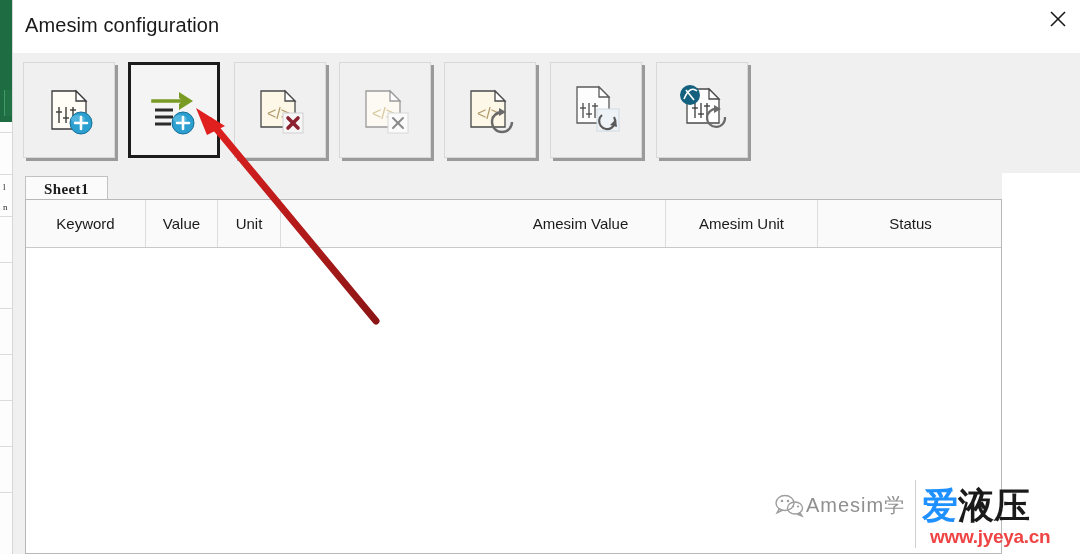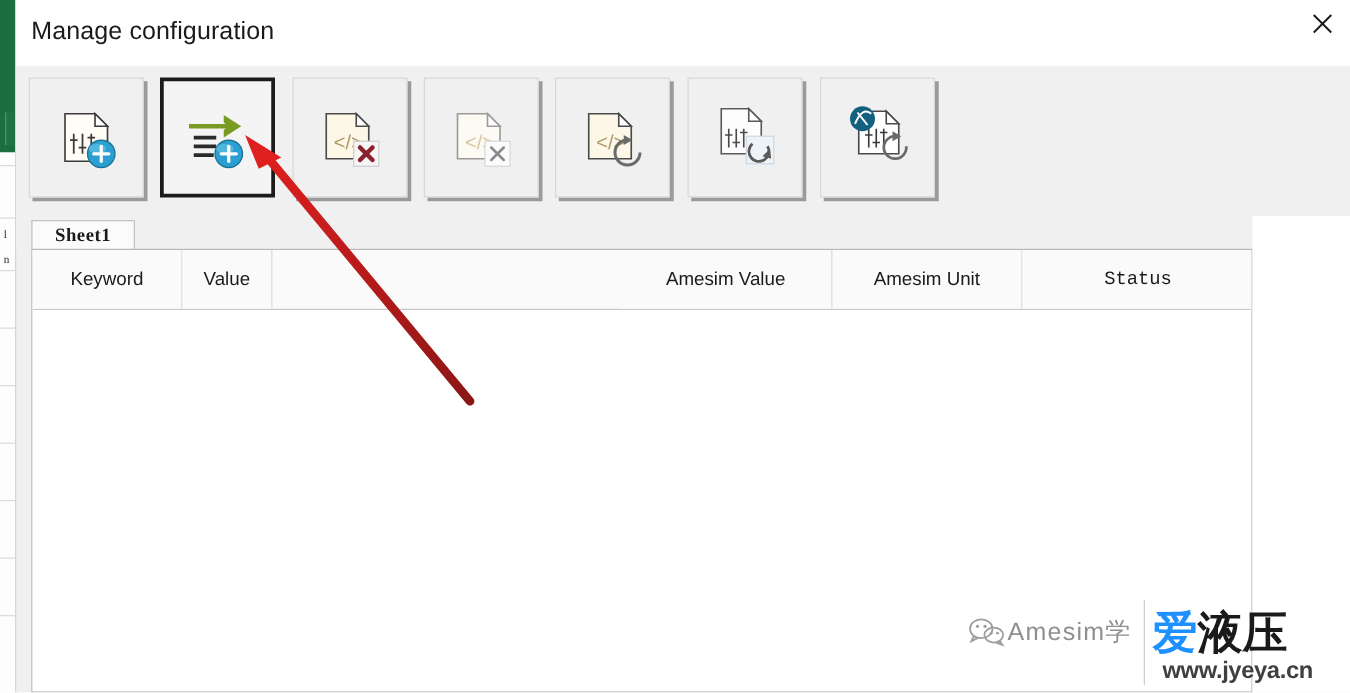--- a/index.html
+++ b/index.html
@@ -190,21 +190,21 @@
     justify-content: center;
     font-size: 15px;
     color: #1a1a1a;
     font-family: "Liberation Sans", sans-serif;
     border-right: 1px solid #dcdcdc;
     box-sizing: border-box;
     white-space: nowrap;
     cursor: pointer;
     background: #fafafa;
   }
-  .th:last-child { border-right: none; font-family: Liberation Mono, monospace; }
+  .th:last-child { border-right: none; }
   .tbody {
     position: absolute;
     left: 0; top: 48px;
     width: 977px; height: 306px;
     background: #ffffff;
   }
 
   
   .right-gutter {
     position: absolute;
@@ -252,21 +252,21 @@
     line-height: 40px;
   }
   .wm-brand .b1 { color: #1e90ff; }
   .wm-brand .b2 { color: #1a1a1a; }
   .wm-url {
     position: absolute;
     left: 160px; top: 40px;
     font-family: "Liberation Sans", sans-serif;
     font-size: 19px;
     font-weight: bold;
-    color: #404040;
+    color: #ef4444;
     letter-spacing: -0.3px;
     white-space: nowrap;
   }
   .wm-divider {
     position: absolute;
     left: 145px; top: -6px;
     width: 1px; height: 68px;
     background: #cfcfcf;
   }
 </style>
@@ -291,21 +291,21 @@
       <div class="bg-rowline" style="top:324px"></div>
       <div class="bg-rowline" style="top:370px"></div>
       <div class="bg-cellglyph" style="left:3px; top:60px;">l</div>
       <div class="bg-cellglyph" style="left:3px; top:80px;">n</div>
     </div>
   </div>
 
   <div class="dialog">
 
     <div class="titlebar">
-      <div class="title-text">Manage configuration</div>
+      <div class="title-text">Amesim configuration</div>
       <div class="close-btn">
         <svg width="20" height="20" viewBox="0 0 20 20">
           <line x1="3" y1="3" x2="17" y2="17" stroke="#1a1a1a" stroke-width="1.6"></line>
           <line x1="17" y1="3" x2="3" y2="17" stroke="#1a1a1a" stroke-width="1.6"></line>
         </svg>
       </div>
     </div>
 
     <div class="toolbar">
 
@@ -432,20 +432,21 @@
     </div>
 
     <div class="tabstrip">
       <div class="tab">Sheet1</div>
     </div>
 
     <div class="table-panel">
       <div class="thead">
         <div class="th" style="left:0px;   width:120px;">Keyword</div>
         <div class="th" style="left:120px; width:72px;">Value</div>
+        <div class="th" style="left:192px; width:63px;">Unit</div>
         <div class="th" style="left:640px; width:152px;">Amesim Unit</div>
         <div class="th" style="left:470px; width:170px;">Amesim Value</div>
         <div class="th" style="left:792px; width:185px;">Status</div>
       </div>
       <div class="tbody"></div>
     </div>
 
     <div class="right-gutter"></div>
   </div>
 

